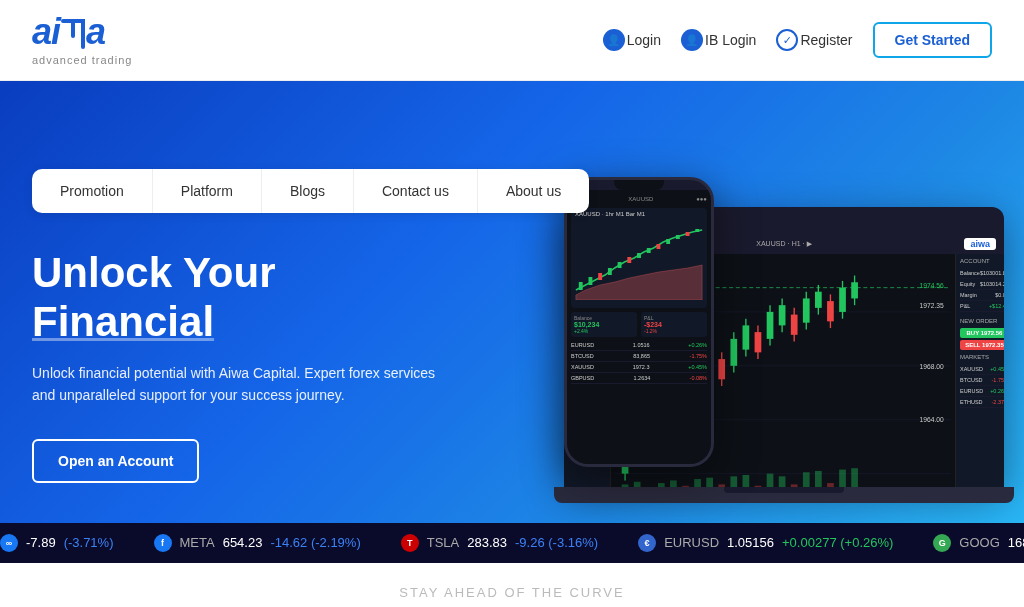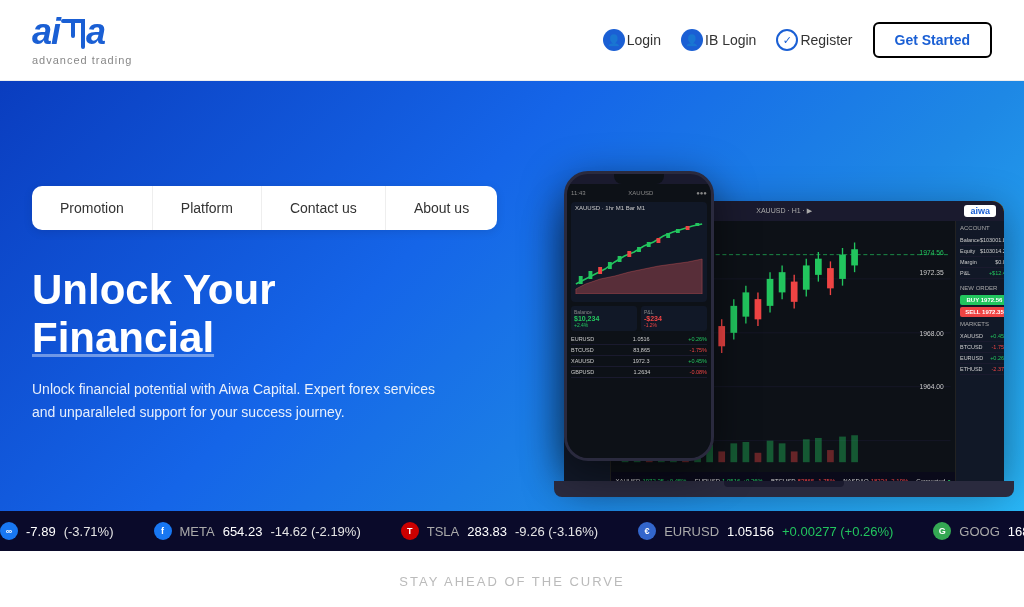--- a/index.html
+++ b/index.html
@@ -31,21 +31,21 @@
     }
     .header-nav-item .nav-icon {
       width: 22px; height: 22px; border-radius: 50%;
       background: #1a5fd4; display: flex; align-items: center; justify-content: center;
       color: #fff; font-size: 11px;
     }
     .header-nav-item .nav-icon.check {
       background: transparent; border: 2px solid #1a5fd4; color: #1a5fd4;
     }
     .btn-get-started {
-      background: #fff; border: 2px solid #000000; color: #1a5fd4;
+      background: #fff; border: 2px solid #0ea5e9; color: #1a5fd4;
       padding: 8px 20px; border-radius: 6px; font-size: 14px; font-weight: 600;
       cursor: pointer;
     }
 
     
     .hero {
       background: linear-gradient(135deg, #0a3dbf 0%, #1565e8 40%, #1e88e5 70%, #29b6f6 100%);
       min-height: 430px;
       display: flex;
       align-items: center;
@@ -139,20 +139,21 @@
       overflow: hidden;
       box-shadow: 0 10px 40px rgba(0,0,0,0.4);
     }
     .laptop-screen {
       width: 100%;
       height: 100%;
       background: #eab308;
       display: flex;
       flex-direction: column;
       overflow: hidden;
+      margin-top: 27px;
     }
     .laptop-topbar {
       display: flex;
       align-items: center;
       justify-content: space-between;
       background: #1a1a2e;
       padding: 4px 8px;
       height: 22px;
     }
     .laptop-dots { display: flex; gap: 4px; }
@@ -318,21 +319,21 @@
     .ticker-entry {
       display: flex;
       align-items: center;
       gap: 8px;
       font-size: 13px;
       color: #fff;
       flex-shrink: 0;
     }
     .ticker-entry .t-symbol { color: #aaa; font-weight: 400; }
     .ticker-entry .t-price { color: #fff; }
-    .ticker-entry .t-change-neg { color: #e5e5e5; }
+    .ticker-entry .t-change-neg { color: #3b82f6; }
     .ticker-entry .t-change-pos { color: #22c55e; }
     .ticker-entry .t-icon {
       width: 18px; height: 18px; border-radius: 50%;
       display: flex; align-items: center; justify-content: center;
       font-size: 9px; font-weight: 800;
     }
     .icon-meta { background: #1877f2; color: #fff; }
     .icon-tsla { background: #cc0000; color: #fff; font-size: 7px; }
     .icon-eur { background: #3366cc; color: #fff; }
     .icon-goog { background: #34a853; color: #fff; }
@@ -409,30 +410,32 @@
     <button class="btn-get-started">Get Started</button>
   </div>
 </div>
 
 <div class="hero">
   <div class="hero-left">
     
     <div class="hero-nav">
       <div class="hero-nav-item">Promotion</div>
       <div class="hero-nav-item">Platform</div>
+      <div class="hero-nav-item">Blogs</div>
       <div class="hero-nav-item">Contact us</div>
       <div class="hero-nav-item">About us</div>
     </div>
 
     <h1 class="hero-title">
       <span>Unlock Your</span><br>
       <span style="text-decoration: underline 3px solid rgba(255,255,255,0.4);">Financial</span>
     </h1>
     <p class="hero-subtitle">Unlock financial potential with Aiwa Capital. Expert forex services and unparalleled support for your success journey.</p>
     <div class="hero-buttons">
+      <button class="btn-open-account">Open an Account</button>
     </div>
   </div>
 
   <div class="hero-right">
 
     <div class="phone">
       <div class="phone-notch"></div>
       <div class="phone-screen">
         <div class="phone-header-bar">
           <span>11:43</span>

